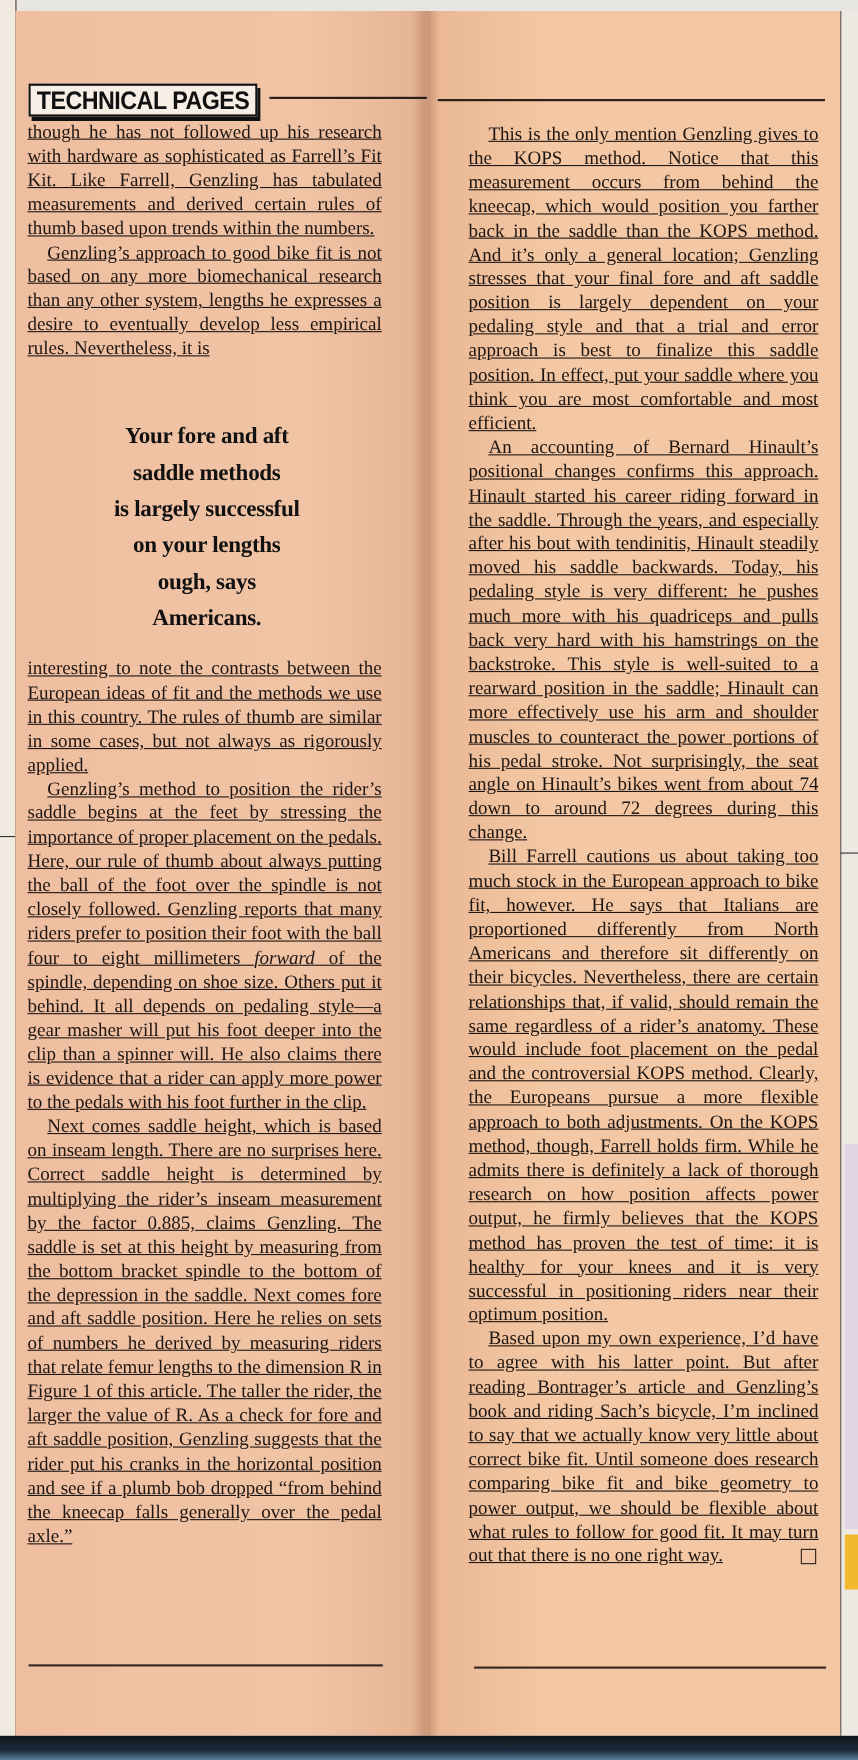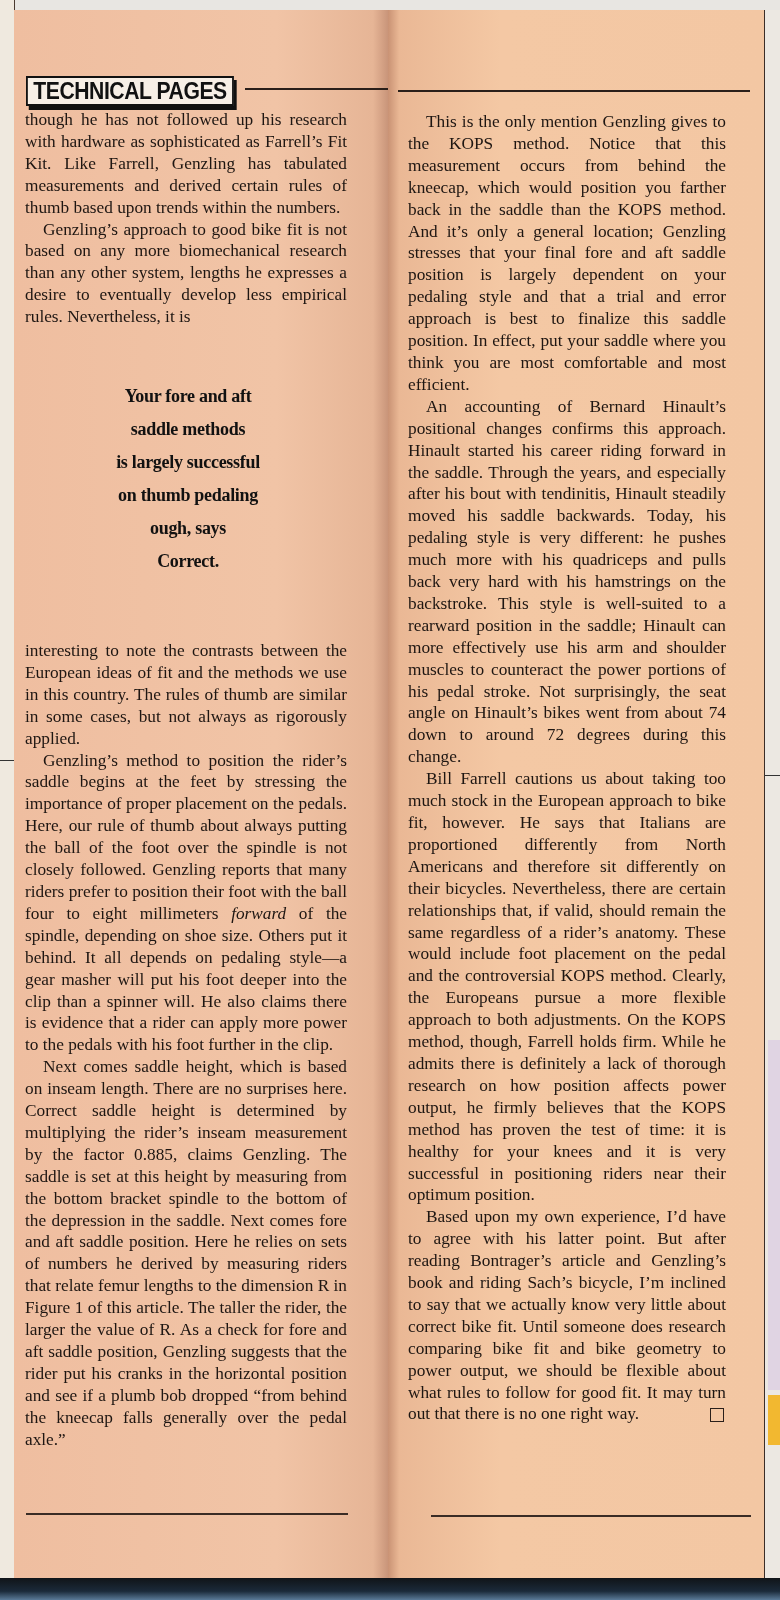--- a/index.html
+++ b/index.html
@@ -44,31 +44,31 @@
     font-family: "Liberation Sans", "DejaVu Sans", sans-serif;
     font-weight: bold; font-size: 23px; letter-spacing: -0.5px; color: #111;
     transform: scaleX(0.92); transform-origin: left center;
   }
 
   .col {
     position: absolute; color: #1e1612;
     font-size: 17.3px; line-height: 21.9px; text-align: justify;
     hyphens: manual;
   }
-  .col p { margin: 0; text-indent: 18px; }
+  .col p { margin: 0; text-indent: 18px; text-decoration: underline; }
   .col p.noindent { text-indent: 0; }
   .col-left-a { left: 25px; top: 109px; width: 322px; }
-  .col-left-b { left: 25px; top: 597px; width: 322px; margin-top: 43px; }
-  .col-right { left: 408px; top: 111px; width: 318px; }
+  .col-left-b { left: 25px; top: 597px; width: 322px; }
+  .col-right { left: 426px; top: 111px; width: 318px; }
 
   .pullquote {
     position: absolute; left: 38px; top: 380px; width: 300px;
     text-align: center; color: #111;
     font-family: "Liberation Serif", "DejaVu Serif", serif;
-    font-weight: bold; font-size: 18px; line-height: 33px; letter-spacing: -0.3px;
+    font-weight: bold; font-size: 21px; line-height: 33px; letter-spacing: -0.3px;
   }
   .pullquote span { display: block; }
 
   .end-rule-left { position: absolute; left: 26px; top: 1513px; width: 322px; height: 2px; background: #3a2c25; }
   .end-rule-right { position: absolute; left: 431px; top: 1515px; width: 320px; height: 2px; background: #3a2c25; }
   .end-mark {
     display: inline-block; width: 12px; height: 12px; border: 1.5px solid #2a1f1a;
     float: right; margin-top: 5px; margin-right: 2px;
   }
   em { font-style: italic; }
@@ -94,23 +94,23 @@
 
 <div class="col col-left-a">
   <p class="noindent">though he has not followed up his re­search with hardware as sophisticated as Farrell’s Fit Kit. Like Farrell, Genzling has tabulated measurements and derived certain rules of thumb based upon trends within the numbers.</p>
   <p>Genzling’s approach to good bike fit is not based on any more biomechanical re­search than any other system, lengths he expresses a desire to eventually devel­op less empirical rules. Nevertheless, it is</p>
 </div>
 
 <div class="pullquote">
   <span>Your fore and aft</span>
   <span>saddle methods</span>
   <span>is largely successful</span>
-  <span>on thumb pedaling</span>
+  <span>on your lengths</span>
   <span>ough, says</span>
-  <span>Correct.</span>
+  <span>Americans.</span>
 </div>
 
 <div class="col col-left-b">
   <p class="noindent">interesting to note the contrasts between the European ideas of fit and the methods we use in this country. The rules of thumb are similar in some cases, but not always as rigorously applied.</p>
   <p><span>Genzling’s method to position the rid­er’s saddle begins at the feet by stressing the importance of proper placement on the pedals. Here, our rule of thumb about always putting the ball of the foot over the spindle is not closely followed. Gen­zling reports that many riders prefer to position their foot with the ball four to eight millimeters </span><em>forward</em><span> of the spindle, depending on shoe size. Others put it be­hind. It all depends on pedaling style—a gear masher will put his foot deeper into the clip than a spinner will. He also claims there is evidence that a rider can apply more power to the pedals with his foot further in the clip.</span></p>
   <p>Next comes saddle height, which is based on inseam length. There are no sur­prises here. Correct saddle height is deter­mined by multiplying the rider’s inseam measurement by the factor 0.885, claims Genzling. The saddle is set at this height by measuring from the bottom bracket spindle to the bottom of the depression in the saddle. Next comes fore and aft sad­dle position. Here he relies on sets of numbers he derived by measuring riders that relate femur lengths to the dimension R in Figure 1 of this article. The taller the rider, the larger the value of R. As a check for fore and aft saddle position, Genzling suggests that the rider put his cranks in the horizontal position and see if a plumb bob dropped “from behind the kneecap falls generally over the pedal axle.”</p>
 </div>
 <div class="end-rule-left"></div>
 
 <div class="col col-right">

